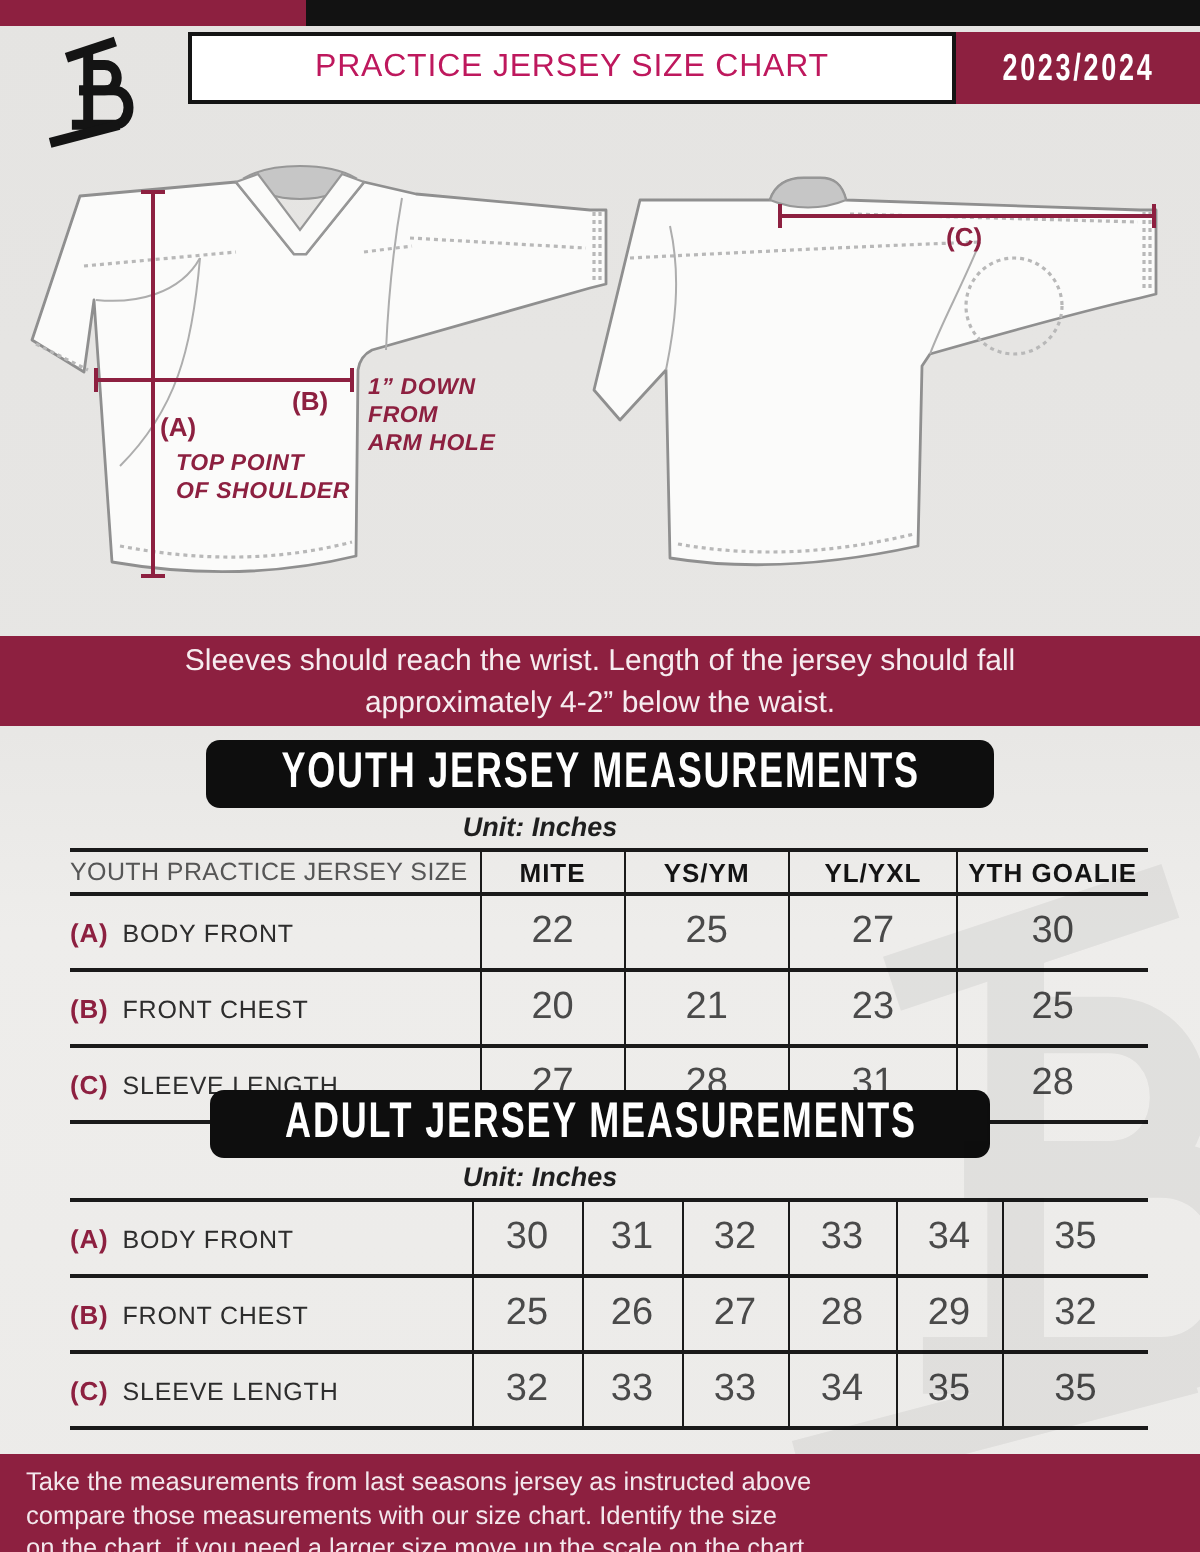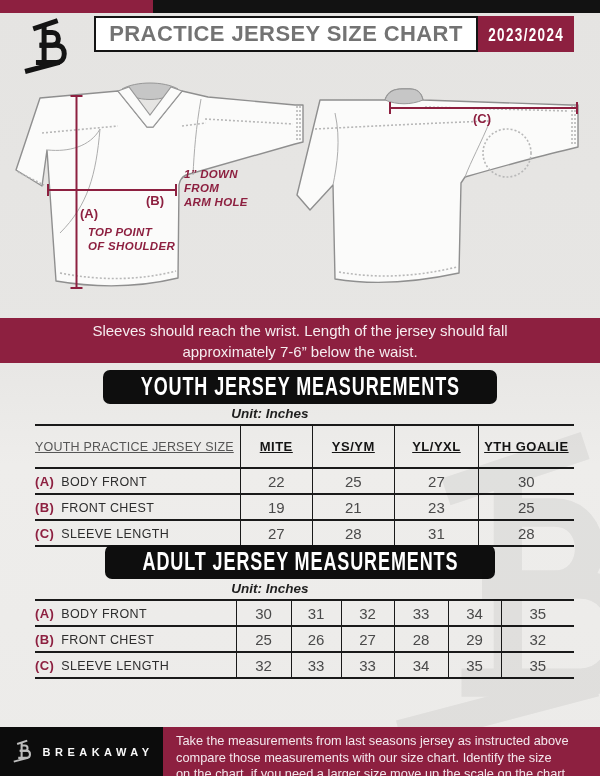--- a/index.html
+++ b/index.html
@@ -7,22 +7,22 @@
     background:linear-gradient(180deg,#e5e4e2 0%,#e7e6e4 45%,#eeedeb 60%,#ecebe9 100%);
     font-family:"Liberation Sans",sans-serif;color:#1a1a1a;}
   
   .strip{position:absolute;top:0;height:13px;}
   .strip.maroon{left:0;width:153px;background:#8d2040;}
   .strip.black{left:153px;right:0;background:#121212;}
   
   .logo{position:absolute;left:16px;top:15px;width:58px;height:64px;color:#141414;}
   .title-box{position:absolute;left:94px;top:16px;width:384px;height:36px;background:#fff;
     border:2px solid #141414;box-sizing:border-box;display:flex;align-items:center;justify-content:center;}
-  .title-box .t{font-size:22px;font-weight:bold;letter-spacing:.4px;color:#737373;white-space:nowrap;}
-  .season-box{position:absolute;left:478px;top:16px;width:96px;height:36px;background:#8d2040;
+  .title-box .t{font-size:16px;font-weight:normal;letter-spacing:.4px;color:#be185d;white-space:nowrap;}
+  .season-box{position:absolute;left:478px;top:16px;width:122px;height:36px;background:#8d2040;
     display:flex;align-items:center;justify-content:center;}
   .condensed{display:inline-block;transform:scale(.9,1.25);font-weight:bold;color:#fff;letter-spacing:1px;white-space:nowrap;}
   .season-box .condensed{font-size:15px;letter-spacing:1.5px;}
   
   .diagram{position:absolute;left:0;top:55px;width:600px;height:262px;}
   .diagram svg{position:absolute;top:0;}
   .jersey{fill:#fbfbfa;stroke:#8f8f8f;stroke-width:1.4;stroke-linejoin:round;}
   .seam{fill:none;stroke:#adadad;stroke-width:1;}
   .stitch{fill:none;stroke:#b8b8b8;stroke-width:1.6;stroke-dasharray:2,2;}
   .neck{fill:#c6c6c6;stroke:#979797;stroke-width:1;}
@@ -37,28 +37,28 @@
   .notice .txt{color:#f6ecef;font-size:15px;line-height:21px;white-space:pre-line;}
   
   .banner-row{position:absolute;left:0;width:600px;display:flex;justify-content:center;}
   .banner-pill{background:#0e0e0e;border-radius:7px;padding:5px 20px 6px;text-align:center;}
   .banner-pill .condensed{font-size:20px;letter-spacing:1px;}
   .unit{position:absolute;left:0;width:540px;text-align:center;font-size:13.5px;font-weight:bold;
     font-style:italic;color:#1f1f1f;}
   
   table.size{position:absolute;left:35px;width:539px;border-collapse:collapse;table-layout:fixed;}
   table.size th,table.size td{border-top:2px solid #1a1a1a;border-bottom:2px solid #1a1a1a;
-    padding:0;height:26px;box-sizing:border-box;}
-  table.size th{height:43px;text-decoration:underline;}
+    padding:0;height:38px;box-sizing:border-box;}
+  table.size th{height:22px;}
   table.size th+th, table.size td+td{border-left:1.6px solid #1a1a1a;}
   th.lblcol{font-size:12.5px;font-weight:normal;color:#565656;text-align:left;padding-left:6px;letter-spacing:.2px;}
   th.sizecol{font-size:13px;font-weight:bold;color:#141414;letter-spacing:.5px;text-align:center;}
   td.rowlbl{font-size:12.5px;color:#2d2d2d;text-align:left;padding-left:13px;letter-spacing:.4px;}
   td.rowlbl .k{color:#8d2040;font-weight:bold;margin-right:7px;font-size:13px;}
-  td.val{font-size:15px;color:#4a4a4a;text-align:center;}
+  td.val{font-size:19px;color:#4a4a4a;text-align:center;}
   
   .watermark{position:absolute;right:-78px;top:400px;width:330px;height:390px;color:#000;opacity:.05;}
   
   .footer{position:absolute;left:0;top:727px;width:600px;height:49px;display:flex;}
   .footer-black{width:163px;background:#0c0c0c;display:flex;align-items:center;justify-content:center;gap:9px;}
   .footer-black svg{width:24px;height:27px;color:#bdbdbd;}
   .brand{color:#fafafa;font-size:11px;font-weight:bold;letter-spacing:4.5px;}
   .footer-maroon{flex:1;background:#8d2040;padding:6px 10px 0 13px;box-sizing:border-box;}
   .footer-maroon .txt{color:#f3e7ec;font-size:12.8px;line-height:16.5px;white-space:pre-line;}
 </style>
@@ -135,29 +135,29 @@
         <path d="M105,53 L292,53"></path>
           <path d="M105,47 L105,59"></path>
           <path d="M292,47 L292,59"></path>
       </g>
     </svg>
 
     <div class="dkey" style="left:80px;top:151px">(A)</div>
     <div class="dlabel" style="left:88px;top:170px">TOP POINT
 OF SHOULDER</div>
     <div class="dkey" style="left:146px;top:138px">(B)</div>
-    <div class="dlabel" style="left:184px;top:112px">1” DOWN
+    <div class="dlabel" style="left:184px;top:132px">1” DOWN
 FROM
 ARM HOLE</div>
     <div class="dkey" style="left:473px;top:56px">(C)</div>
   </div>
 
   <div class="notice">
     <div class="txt">Sleeves should reach the wrist. Length of the jersey should fall
-approximately 7-6” below the waist.</div>
+approximately 4-2” below the waist.</div>
   </div>
 
   <div class="banner-row" style="top:370px">
     <div class="banner-pill"><span class="condensed">YOUTH JERSEY MEASUREMENTS</span></div>
   </div>
   <div class="unit" style="top:406px">Unit: Inches</div>
 
   <table class="size" style="top:424px">
     <colgroup>
         <col style="width:204px">
@@ -176,21 +176,21 @@
     </tr>
     <tr>
       <td class="rowlbl"><span class="k">(A)</span><span>BODY FRONT</span></td>
       <td class="val">22</td>
       <td class="val">25</td>
       <td class="val">27</td>
       <td class="val">30</td>
     </tr>
     <tr>
       <td class="rowlbl"><span class="k">(B)</span><span>FRONT CHEST</span></td>
-      <td class="val">19</td>
+      <td class="val">20</td>
       <td class="val">21</td>
       <td class="val">23</td>
       <td class="val">25</td>
     </tr>
     <tr>
       <td class="rowlbl"><span class="k">(C)</span><span>SLEEVE LENGTH</span></td>
       <td class="val">27</td>
       <td class="val">28</td>
       <td class="val">31</td>
       <td class="val">28</td>
@@ -242,26 +242,20 @@
       <td class="val">35</td>
     </tr>
   </tbody>
     </table>
 
   <svg class="watermark" viewBox="0 0 64 70">
       <use href="#monogram"></use>
     </svg>
 
   <div class="footer">
-    <div class="footer-black">
-      <svg viewBox="0 0 64 70">
-          <use href="#monogram"></use>
-        </svg>
-      <span class="brand">BREAKAWAY</span>
-    </div>
     <div class="footer-maroon">
       <div class="txt">Take the measurements from last seasons jersey as instructed above
 compare those measurements  with our size chart. Identify the size
 on the chart, if you need a larger size move up the scale on the chart</div>
     </div>
   </div>
 
 </div>
 
 </body></html>

